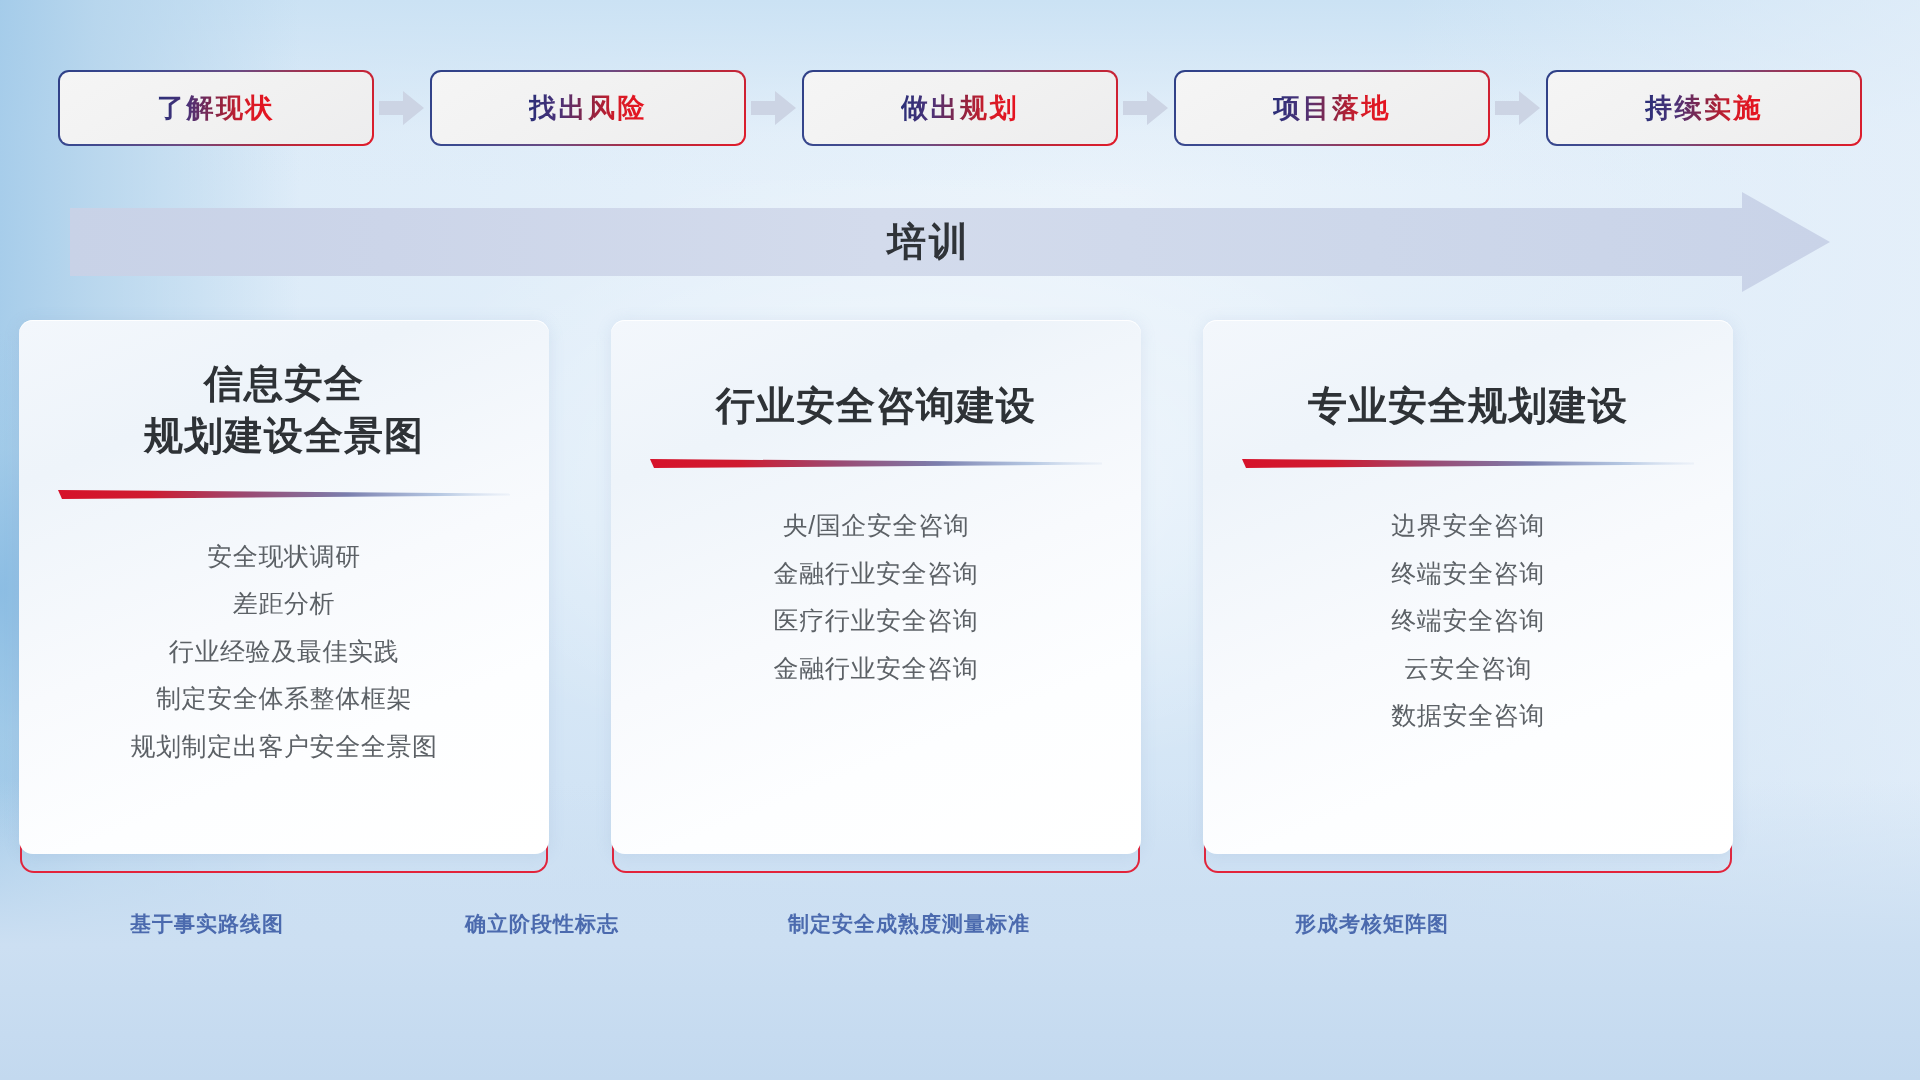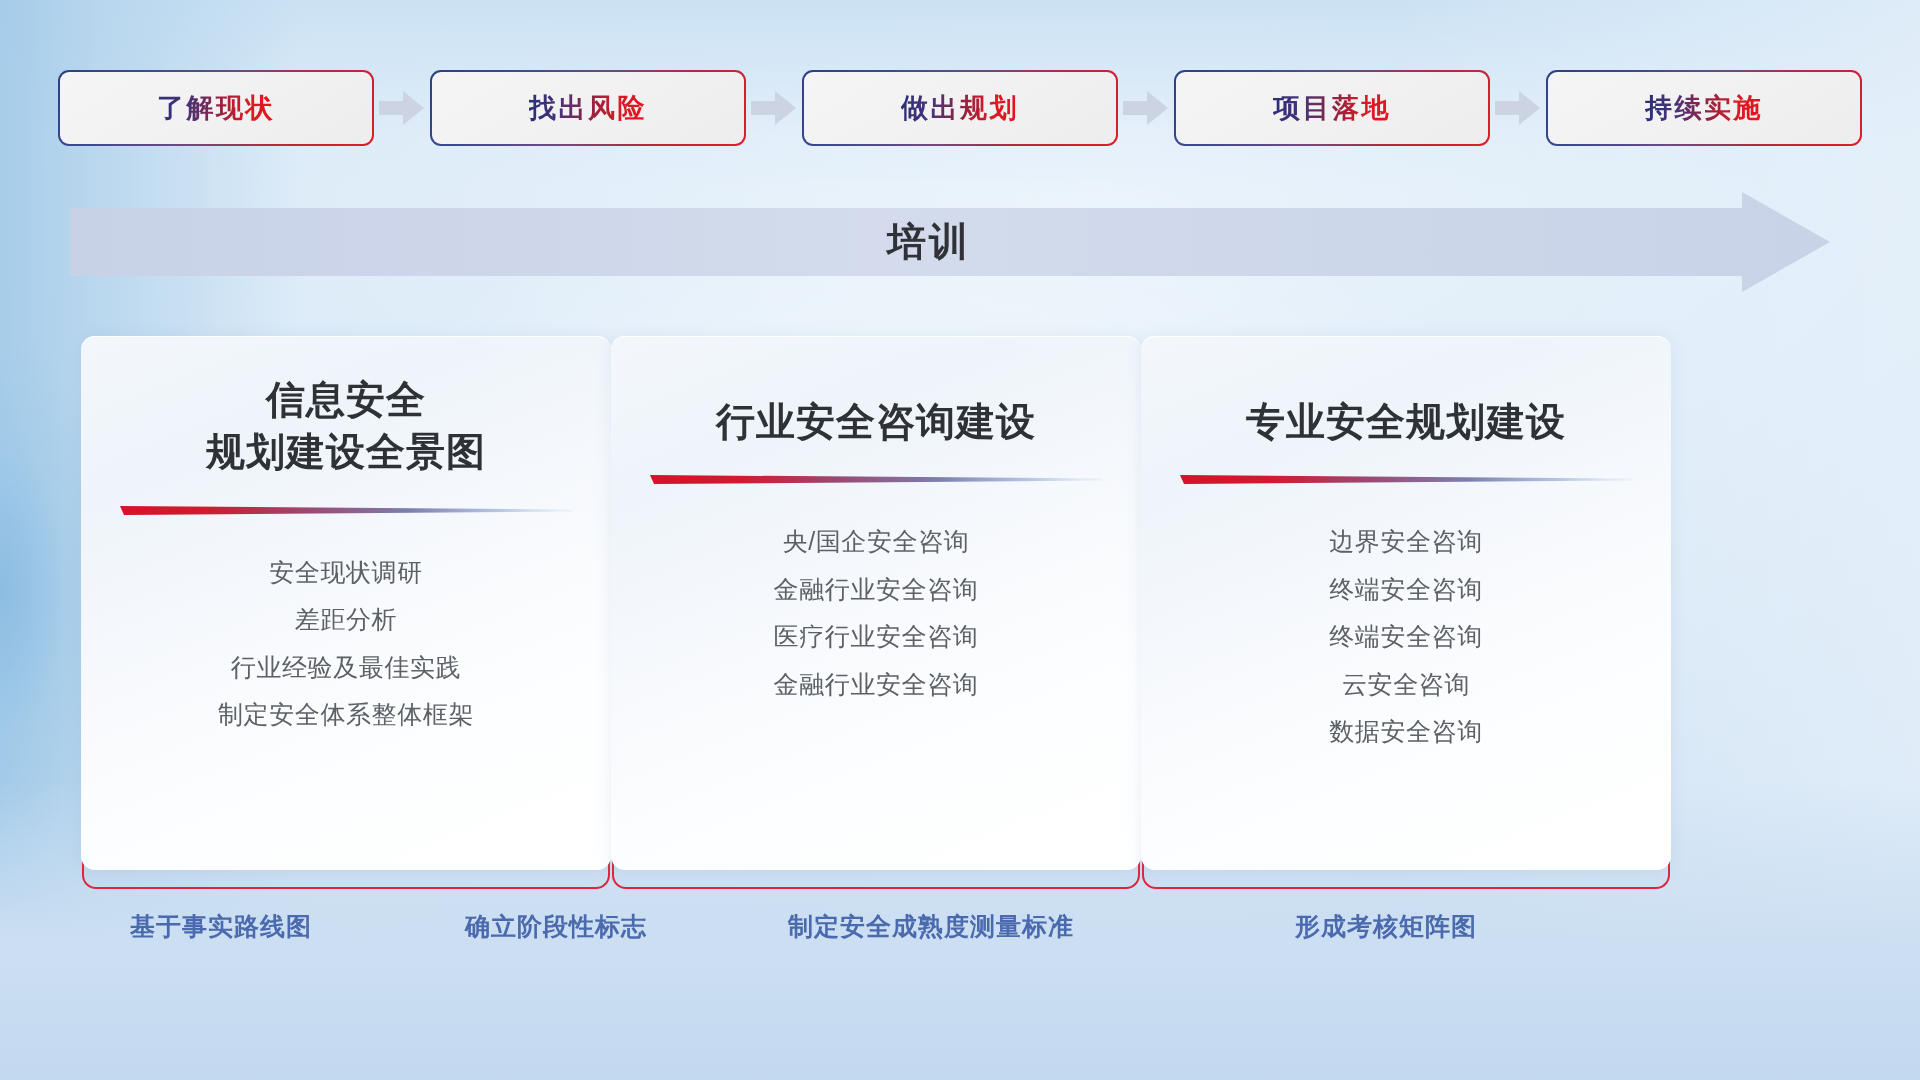--- a/index.html
+++ b/index.html
@@ -90,22 +90,22 @@
     position:absolute; left:0; top:0; width:1760px; height:100px;
     display:flex; align-items:center; justify-content:center;
     padding-right:70px;
   }
   #banner .banner-label span{
     font-size:39px; font-weight:700; color:#2f3338; letter-spacing:3px;margin-left:28px;
   }
 
   
   #cards{
-    position:absolute; left:0; top:336px; width:1752px; height:540px;
-    display:flex; justify-content:center; 
+    position:absolute; left:0; top:320px; width:1752px; height:540px;
+    display:flex; justify-content:center; gap:62px;
   }
   .card{
     width:530px; height:534px;
     border-radius:14px;
     position:relative;
     background:linear-gradient(158deg,#f3f7fc 0%,#eef4fa 22%,#f8fafd 52%,#fdfeff 74%,#ffffff 100%);
     box-shadow:0 2px 16px rgba(120,150,190,.16), inset 0 1px 0 rgba(255,255,255,.9);
     display:flex; flex-direction:column; align-items:center;
     overflow:visible;
   }
@@ -146,21 +146,21 @@
     font-size:25px; color:#5c6166; line-height:1.62;
     letter-spacing:.6px; white-space:nowrap;
   }
 
   
   #captions{
     position:absolute; left:0; top:910px; width:1920px; height:54px;
   }
   .caption{
     position:absolute; top:0;
-    font-size:25px; font-weight:700; color:#4b6aae;
+    font-size:21px; font-weight:700; color:#4b6aae;
     letter-spacing:1px; white-space:nowrap;
   }
 </style>
 </head>
 <body>
 
 <div id="bg">
   <div class="bg-base"></div>
   <div class="bg-topwash"></div>
   <div class="bg-rightwash"></div>
@@ -247,20 +247,21 @@
               </defs>
               <path d="M0,5 L452,8.5 L452,10.5 L4,14 Z" fill="url(#accG0)"></path>
             </svg>
           </div>
         </div>
         <div class="card-list">
           <div class="li">安全现状调研</div>
           <div class="li">差距分析</div>
           <div class="li">行业经验及最佳实践</div>
           <div class="li">制定安全体系整体框架</div>
+          <div class="li">规划制定出客户安全全景图</div>
         </div>
       </div>
       <div class="card">
         <div class="card-head">
           <div class="card-title single">行业安全咨询建设</div>
           <div class="accent">
             <svg width="452" height="17" viewBox="0 0 452 17">
               <defs>
                 <linearGradient id="accG1" x1="0" y1="0" x2="1" y2="0">
                   <stop offset="0" stop-color="#d6122a"></stop>

